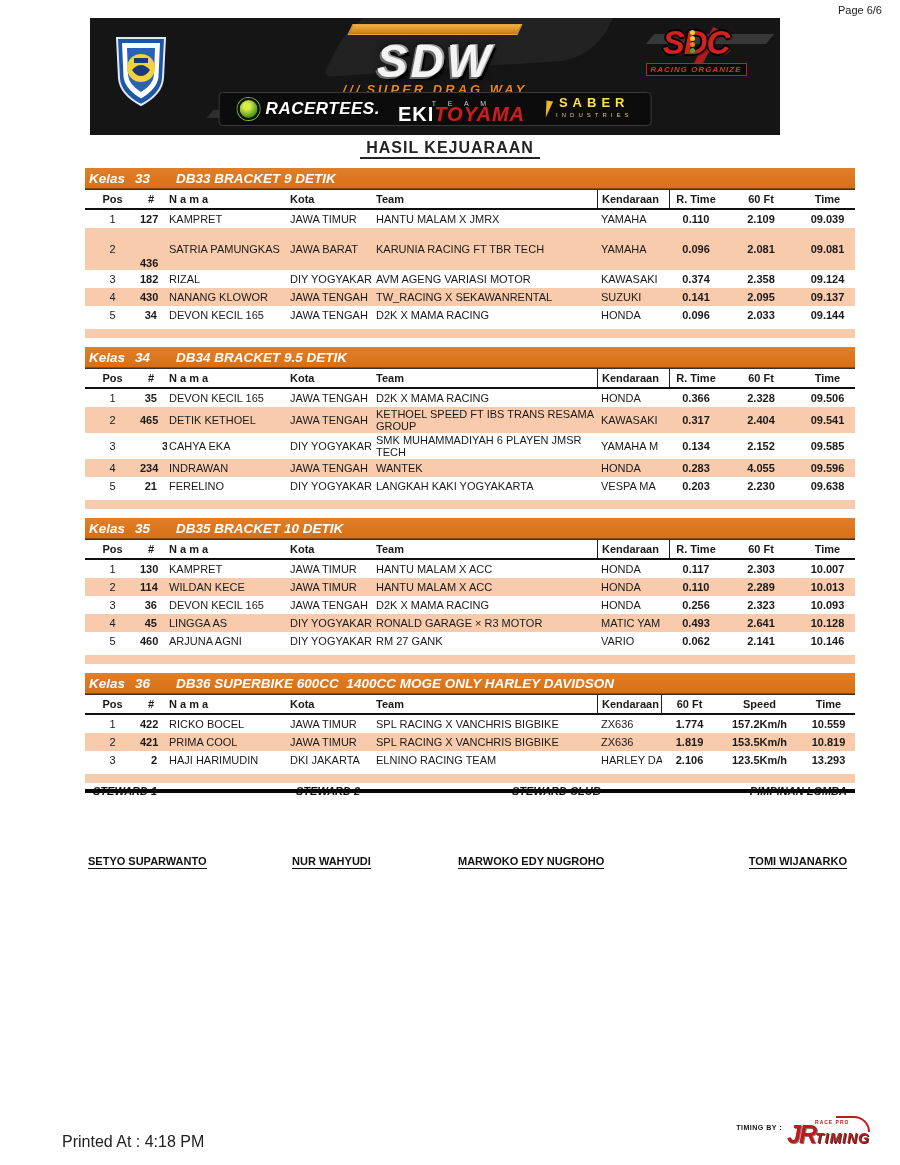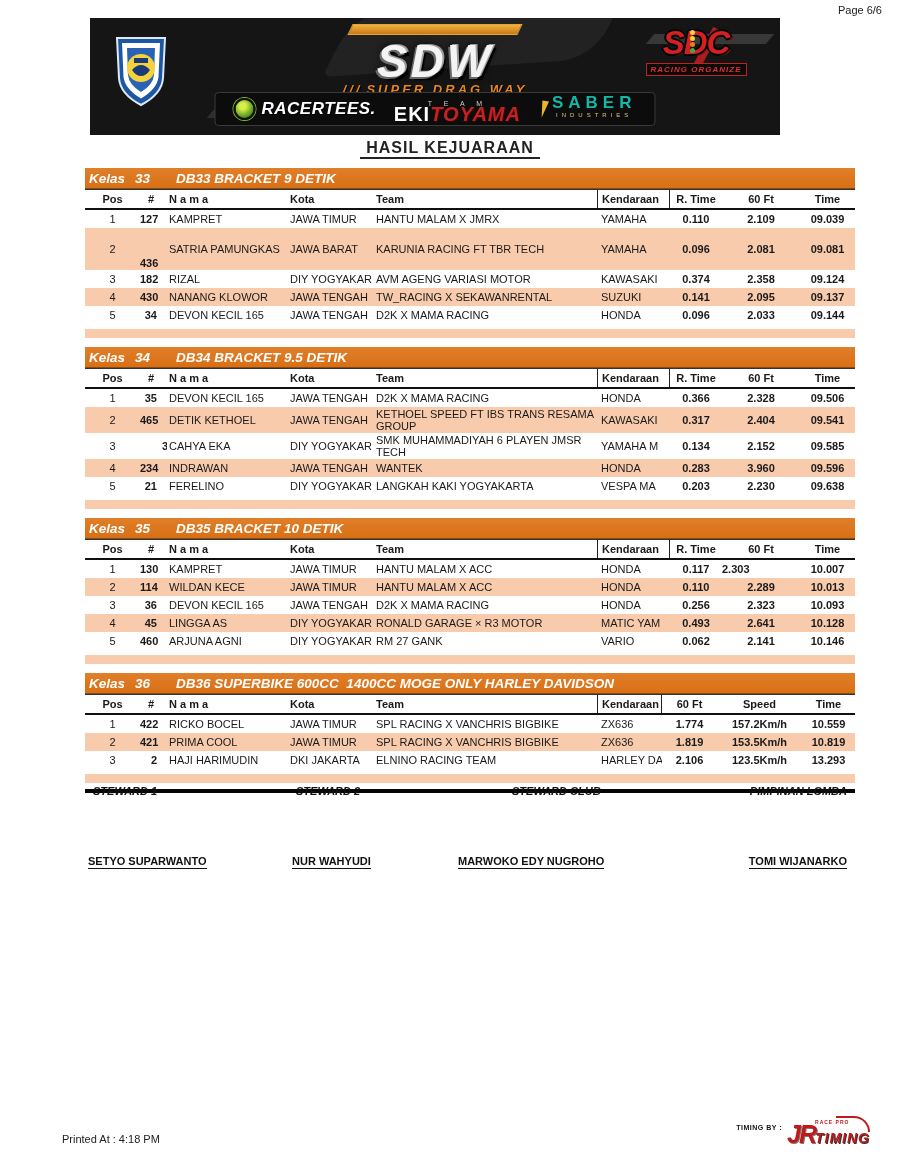--- a/index.html
+++ b/index.html
@@ -47,21 +47,21 @@
   .rt-circle { width:22px; height:22px; border-radius:50%; background:radial-gradient(circle at 40% 35%, #d8ef46 20%, #5a9a22 65%, #23540f); border:2px solid #111; box-shadow:0 0 0 1px #86b62c; }
   .rt-text { color:#fff; font-weight:bold; font-style:italic; font-size:17px; letter-spacing:.5px; text-shadow:1px 1px 0 #000; }
   .eki { text-align:center; line-height:10px; }
   .eki-team { font-size:7px; letter-spacing:5px; color:#cfcfcf; }
   .eki-main { font-size:20px; font-weight:bold; }
   .eki-white { color:#fff; letter-spacing:1px; }
   .eki-red { color:#c32222; font-style:italic; text-shadow:1px 1px 0 #3a0808; letter-spacing:1px; }
   .saber { display:flex; align-items:center; gap:6px; }
   .saber-bolt { width:0; height:0; border-left:7px solid transparent; border-top:16px solid #e8b62a; transform:skewX(-18deg) rotate(8deg); position:relative; }
   .saber-col { text-align:center; line-height:13px; }
-  .saber-main { color:#14b8a6; font-size:17px; font-weight:bold; letter-spacing:5px; }
+  .saber-main { color:#fde047; font-size:13px; font-weight:bold; letter-spacing:5px; }
   .saber-sub { color:#d8c58a; font-size:6px; letter-spacing:4px; }
 
   .sdc { position:absolute; right:20px; top:10px; width:128px; text-align:center; }
   .sdc-text {
     font-size:33px; line-height:30px; font-weight:bold; font-style:italic;
     color:#d42020; letter-spacing:-1px;
     text-shadow:-2px 0 0 #000, 2px 0 0 #000, 0 2px 0 #000, 0 -2px 0 #000, 2px 2px 0 #7e0e0e;
     position:relative;
   }
   .sdc-lights { position:absolute; left:58px; top:2px; display:flex; flex-direction:column; gap:1px; }
@@ -119,21 +119,21 @@
   
   .signatures { position:absolute; left:85px; top:775px; width:770px; height:110px; }
   .sig-title { position:absolute; top:10px; font-size:11px; font-weight:bold; font-style:italic; color:#111; }
   .sig-name  { position:absolute; top:80px; font-size:11px; font-weight:bold; color:#111; border-bottom:1.5px solid #111; padding-bottom:1px; }
   .st1 { left:8px; }   .sn1 { left:3px; }
   .st2 { left:211px; } .sn2 { left:207px; }
   .st3 { left:427px; } .sn3 { left:373px; }
   .st4 { right:8px; }  .sn4 { right:8px; }
 
   
-  .printed { position:absolute; left:62px; top:1133px; font-size:11px; color:#222; }
+  .printed { position:absolute; left:62px; top:1133px; font-size:16px; color:#222; }
   .timing { position:absolute; right:24px; top:1118px; display:flex; align-items:flex-start; }
   .timing-by { font-size:7px; font-weight:bold; color:#111; margin-top:6px; margin-right:3px; letter-spacing:.5px; }
   .jr-logo { position:relative; padding:2px 6px 2px 2px; }
   .jr-swoosh { position:absolute; right:6px; top:-2px; width:34px; height:16px; border:2px solid #c1181a; border-bottom:none; border-left:none; border-radius:0 16px 0 0; }
   .jr-big { font-size:25px; font-weight:bold; font-style:italic; color:#c1181a; letter-spacing:-2px; text-shadow:1px 1px 0 #7c7c7c; }
   .jr-word { font-size:14px; font-weight:bold; font-style:italic; color:#c1181a; letter-spacing:1px; text-shadow:1px 1px 0 #333; }
   .jr-top { position:absolute; top:1px; left:30px; font-size:5px; color:#c1181a; font-weight:bold; letter-spacing:1px; }
 </style>
 </head>
 <body>
@@ -336,21 +336,21 @@
             <div class="tcell c8 b" style="text-align: center;">09.585</div>
           </div>
           <div class="trow stripe" style="grid-template-columns: 55px 22px 125px 85px 225px 73px 52px 78px 55px;">
             <div class="tcell c0" style="text-align: center;">4</div>
             <div class="tcell c1 b" style="text-align: right;">234</div>
             <div class="tcell c2" style="text-align: left;">INDRAWAN</div>
             <div class="tcell c3" style="text-align: left;">JAWA TENGAH</div>
             <div class="tcell c4" style="text-align: left;">WANTEK</div>
             <div class="tcell c5" style="text-align: left;">HONDA</div>
             <div class="tcell c6 b" style="text-align: center;">0.283</div>
-            <div class="tcell c7 b" style="text-align: center;">3.960</div>
+            <div class="tcell c7 b" style="text-align: center;">4.055</div>
             <div class="tcell c8 b" style="text-align: center;">09.596</div>
           </div>
           <div class="trow" style="grid-template-columns: 55px 22px 125px 85px 225px 73px 52px 78px 55px;">
             <div class="tcell c0" style="text-align: center;">5</div>
             <div class="tcell c1 b" style="text-align: right;">21</div>
             <div class="tcell c2" style="text-align: left;">FERELINO</div>
             <div class="tcell c3" style="text-align: left;">DIY YOGYAKART</div>
             <div class="tcell c4" style="text-align: left;">LANGKAH KAKI YOGYAKARTA</div>
             <div class="tcell c5" style="text-align: left;">VESPA MA</div>
             <div class="tcell c6 b" style="text-align: center;">0.203</div>
@@ -380,21 +380,21 @@
             <div class="hcell c8" style="text-align: center;">Time</div>
           </div>
           <div class="trow" style="grid-template-columns: 55px 22px 125px 85px 225px 73px 52px 78px 55px;">
             <div class="tcell c0" style="text-align: center;">1</div>
             <div class="tcell c1 b" style="text-align: right;">130</div>
             <div class="tcell c2" style="text-align: left;">KAMPRET</div>
             <div class="tcell c3" style="text-align: left;">JAWA TIMUR</div>
             <div class="tcell c4" style="text-align: left;">HANTU MALAM X ACC</div>
             <div class="tcell c5" style="text-align: left;">HONDA</div>
             <div class="tcell c6 b" style="text-align: center;">0.117</div>
-            <div class="tcell c7 b" style="">2.303</div>
+            <div class="tcell c7 b" style="text-align: center;">2.303</div>
             <div class="tcell c8 b" style="text-align: center;">10.007</div>
           </div>
           <div class="trow stripe" style="grid-template-columns: 55px 22px 125px 85px 225px 73px 52px 78px 55px;">
             <div class="tcell c0" style="text-align: center;">2</div>
             <div class="tcell c1 b" style="text-align: right;">114</div>
             <div class="tcell c2" style="text-align: left;">WILDAN KECE</div>
             <div class="tcell c3" style="text-align: left;">JAWA TIMUR</div>
             <div class="tcell c4" style="text-align: left;">HANTU MALAM X ACC</div>
             <div class="tcell c5" style="text-align: left;">HONDA</div>
             <div class="tcell c6 b" style="text-align: center;">0.110</div>

